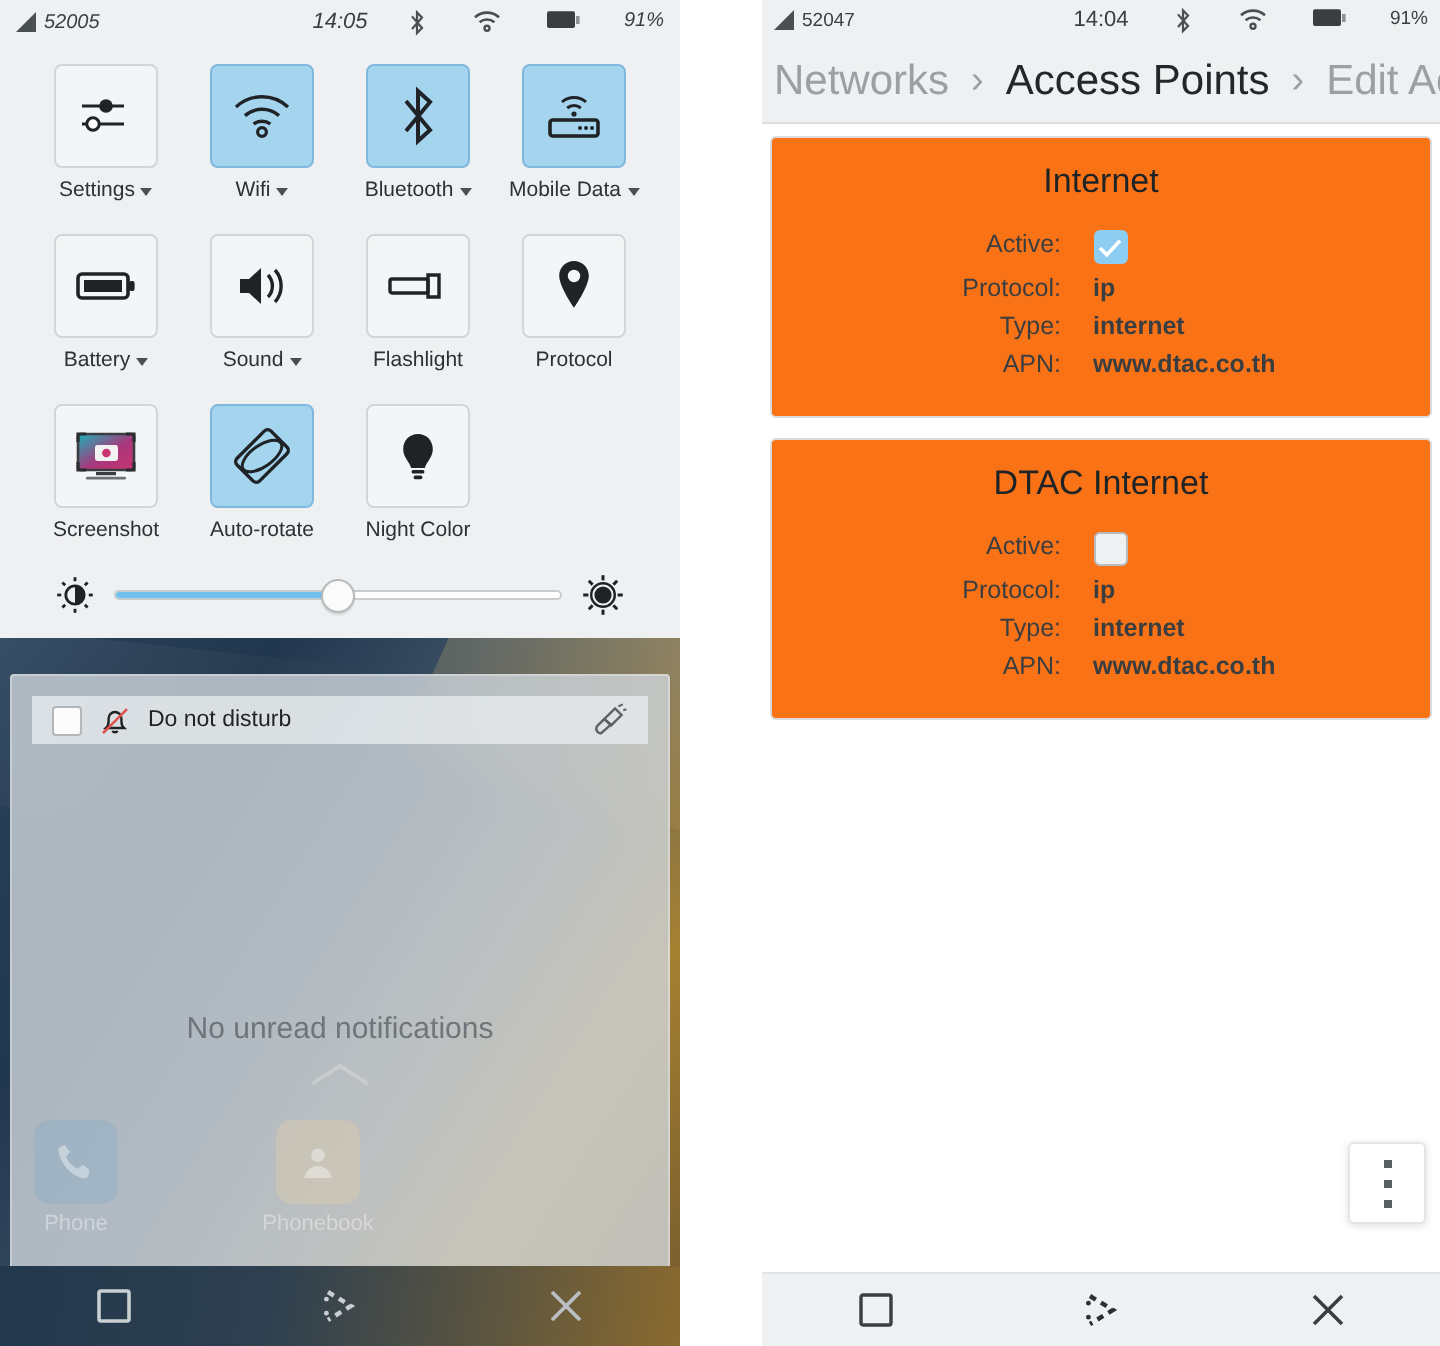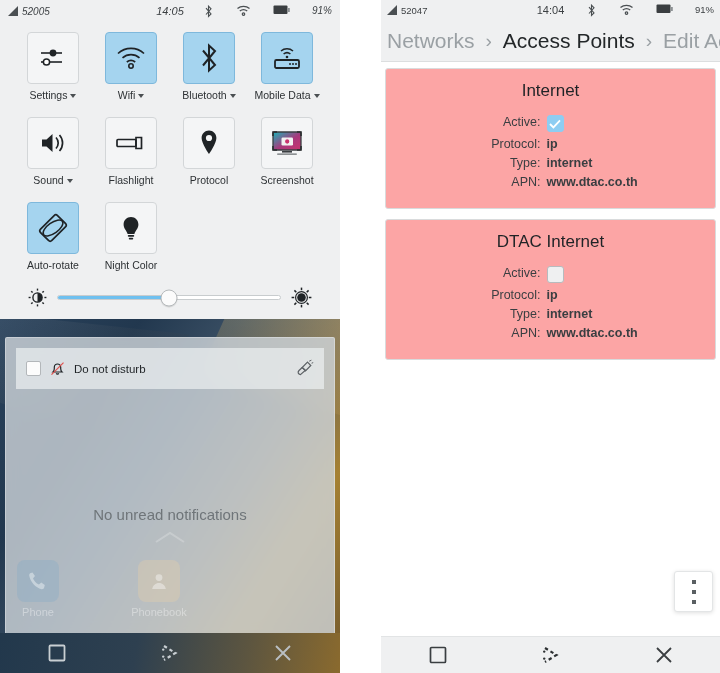--- a/index.html
+++ b/index.html
@@ -106,21 +106,21 @@
   }
   .notif-card {
     position: absolute; left: 5px; top: 18px; width: 330px; height: 302px;
     background: rgba(207,214,219,.80);
     border: 1px solid rgba(255,255,255,.30);
     border-radius: 2px;
     backdrop-filter: blur(8px);
     overflow: hidden;
   }
   .dnd-row {
-    margin: 10px 10px 0 10px; height: 41px;
+    margin: 10px 10px 0 10px; height: 24px;
     background: rgba(236,238,240,.72);
     display: flex; align-items: center; padding: 0 10px; gap: 8px;
   }
   .cbox {
     width: 15px; height: 15px; border-radius: 2px;
     background: #fcfcfc; border: 1px solid #b3b7ba; flex: none;
   }
   .dnd-label { font-size: 11.5px; color: #1f2326; }
   .broom { margin-left: auto; }
   .empty-note {
@@ -165,29 +165,29 @@
     height: 42px; background: #eff0f1; border-bottom: 1px solid #dcdedf;
     display: flex; align-items: center; gap: 11px;
     padding: 0 6px; white-space: nowrap; overflow: hidden;
   }
   .crumb { font-size: 21px; color: #9aa0a4; }
   .crumb.current { color: #232729; }
   .crumb-sep { font-size: 19px; color: #9aa0a4; font-weight: 300; }
 
   .cards { padding: 6px 4px 0 4px; }
   .card {
-    border: 1px solid #d9dbdc; border-radius: 3px; background: #fca5a5;
+    border: 1px solid #d9dbdc; border-radius: 3px; background: #f97316;
     padding: 12px 10px 14px 10px; margin-bottom: 10px;
   }
   .card-title {
     text-align: center; font-size: 17px; color: #1f2326; margin-bottom: 14px;
   }
   .kv { display: flex; justify-content: center; margin-bottom: 5px; }
   .kv .k {
-    width: 132px; text-align: right; padding-right: 6px;
+    width: 132px; text-align: right; padding-right: 16px;
     font-size: 12.5px; color: #3a3e41;
   }
   .kv .v {
     width: 140px; text-align: left;
     font-size: 12.5px; color: #3a3e41;
     display: flex; align-items: center; font-weight: bold;
   }
   .chk {
     width: 17px; height: 17px; border-radius: 3px;
     border: 1px solid #b7bbbe; background: #eff0f1;
@@ -296,20 +296,33 @@
             <circle cx="22" cy="20" r="1" fill="#1f2326"></circle>
             <circle cx="25" cy="20" r="1" fill="#1f2326"></circle>
           </svg>
         </div>
         <div class="tile-label">
           <span>Mobile Data</span>
           <i class="caret-dot"></i>
         </div>
       </div>
 
+      <div class="tile-wrap">
+        <div class="tile">
+          <svg class="ico" width="32" height="20" viewBox="0 0 32 20">
+            <rect x="2" y="4" width="25" height="12" rx="2" fill="none" stroke="#1f2326" stroke-width="1.8"></rect>
+            <rect x="5" y="7" width="19" height="6" fill="#1f2326"></rect>
+            <rect x="27.5" y="7.5" width="2.8" height="5" rx="1" fill="#1f2326"></rect>
+          </svg>
+        </div>
+        <div class="tile-label">
+          <span>Battery</span>
+          <i class="caret-dot"></i>
+        </div>
+      </div>
 
       <div class="tile-wrap">
         <div class="tile">
           <svg class="ico" width="28" height="26" viewBox="0 0 28 26">
             <path d="M3 9.5h4.5L13.5 4v18l-6-5.5H3z" fill="#1f2326"></path>
             <path d="M17 7.5a8 8 0 0 1 0 11" fill="none" stroke="#1f2326" stroke-width="1.7"></path>
             <path d="M20.5 5a12 12 0 0 1 0 16" fill="none" stroke="#1f2326" stroke-width="1.7"></path>
           </svg>
         </div>
         <div class="tile-label">

